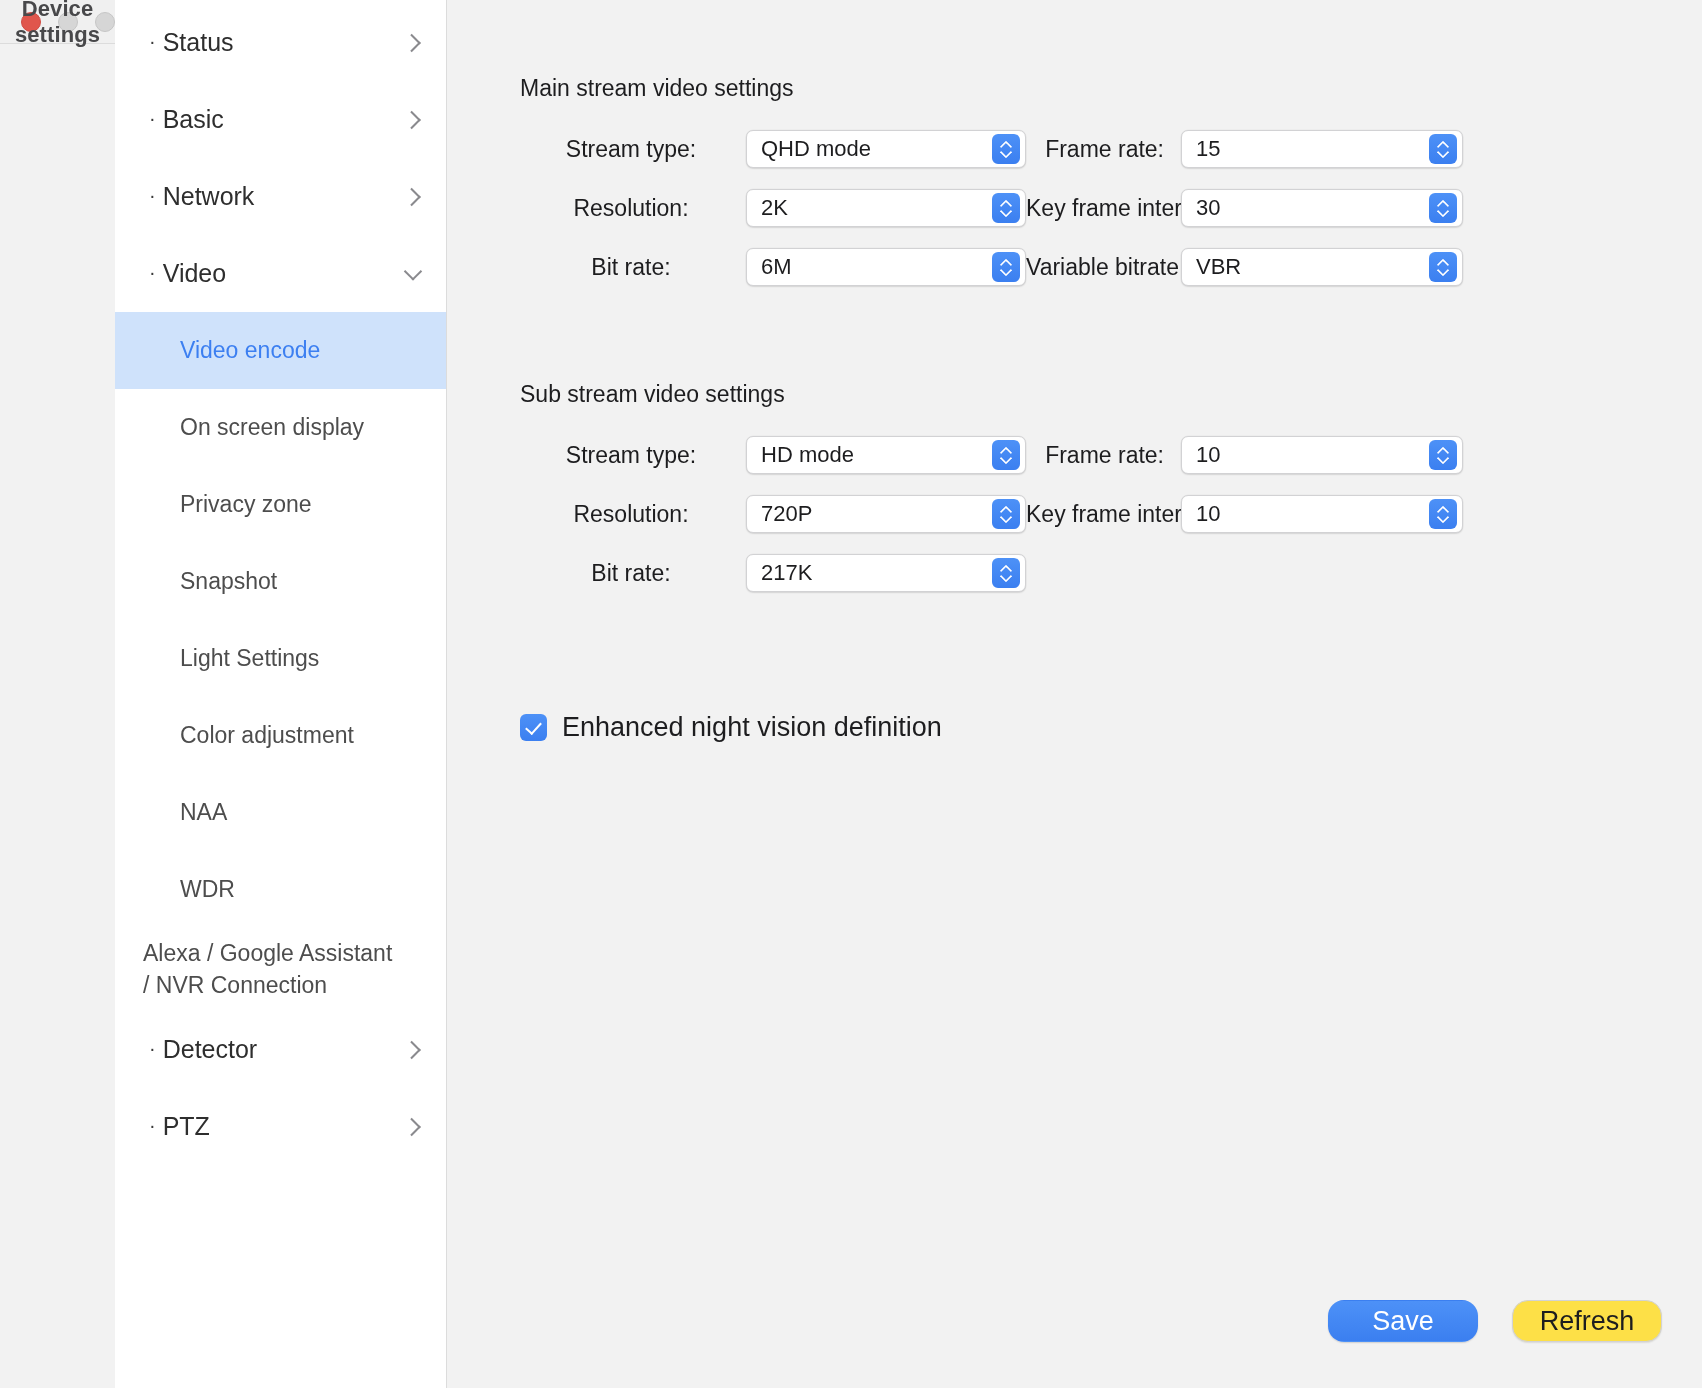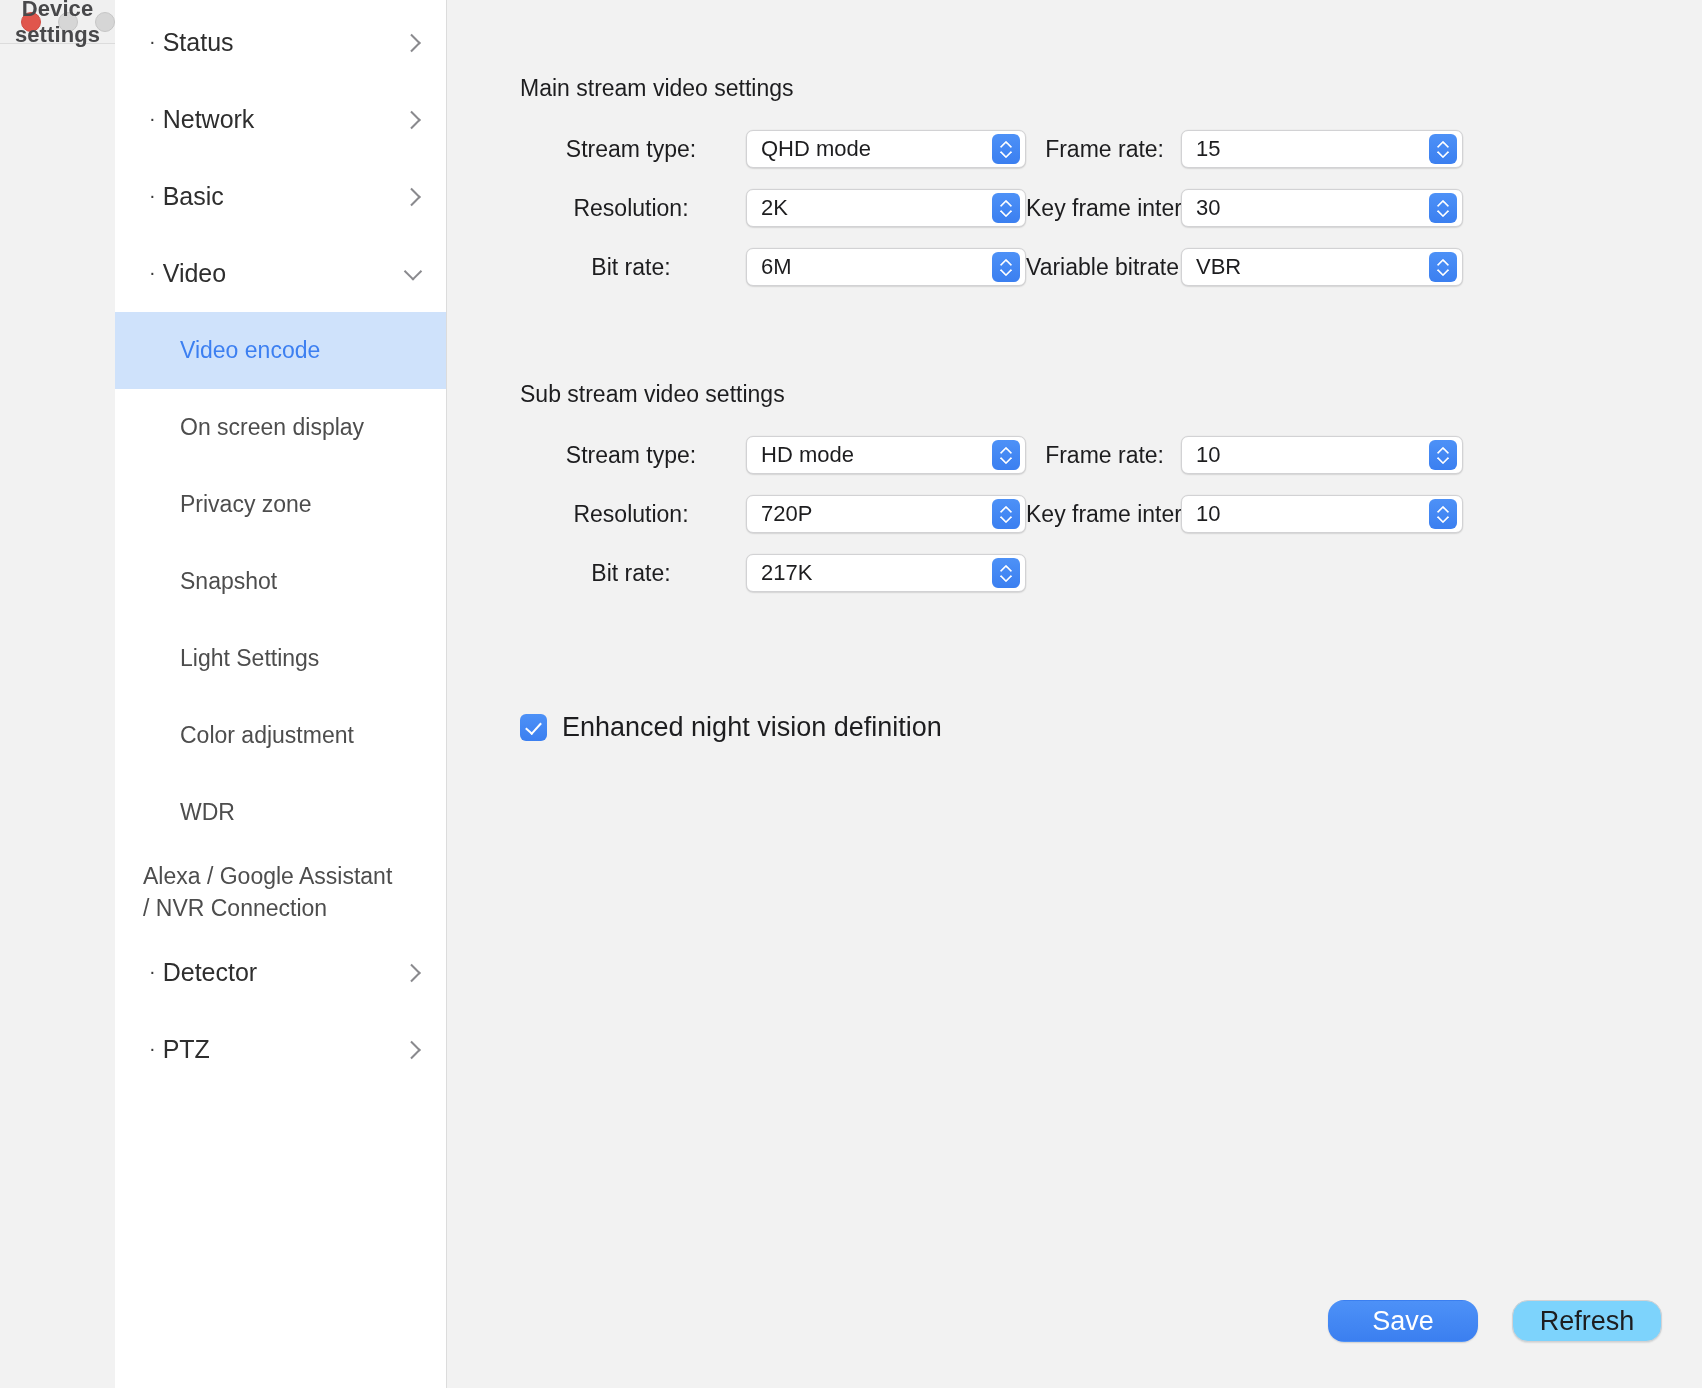--- a/index.html
+++ b/index.html
@@ -298,21 +298,21 @@
     cursor: default;
     border: 0.5px solid transparent;
     padding: 0 18px;
   }
   .btn-primary {
     background: linear-gradient(180deg, #4d91f7 0%, #3b7ff0 100%);
     color: #ffffff;
     box-shadow: 0 1px 1.5px rgba(0,0,0,0.14);
   }
   .btn-secondary {
-    background: #7dd3fc;
+    background: #fde047;
     color: #1d1d1f;
     border: 0.5px solid #d2d2d4;
     box-shadow: 0 1px 1.5px rgba(0,0,0,0.10);
   }
 </style>
 </head>
 <body>
 
 <div class="window">
 
@@ -331,44 +331,45 @@
 
       <div class="nav-group">
         <div class="nav-parent">
           <span class="nav-parent-label"><span class="bullet">·</span><span>Status</span></span>
           <span class="chev chev-right"></span>
         </div>
       </div>
 
       <div class="nav-group">
         <div class="nav-parent">
-          <span class="nav-parent-label"><span class="bullet">·</span><span>Network</span></span>
+          <span class="nav-parent-label"><span class="bullet">·</span><span>Basic</span></span>
           <span class="chev chev-right"></span>
         </div>
       </div>
 
       <div class="nav-group">
         <div class="nav-parent">
-          <span class="nav-parent-label"><span class="bullet">·</span><span>Basic</span></span>
+          <span class="nav-parent-label"><span class="bullet">·</span><span>Network</span></span>
           <span class="chev chev-right"></span>
         </div>
       </div>
 
       <div class="nav-group">
         <div class="nav-parent">
           <span class="nav-parent-label"><span class="bullet">·</span><span>Video</span></span>
           <span class="chev chev-down"></span>
         </div>
 
         <div class="subnav-item selected">Video encode</div>
         <div class="subnav-item">On screen display</div>
         <div class="subnav-item">Privacy zone</div>
         <div class="subnav-item">Snapshot</div>
         <div class="subnav-item">Light Settings</div>
         <div class="subnav-item">Color adjustment</div>
+        <div class="subnav-item">NAA</div>
         <div class="subnav-item">WDR</div>
         <div class="subnav-item multiline">Alexa / Google Assistant / NVR Connection</div>
       </div>
 
       <div class="nav-group">
         <div class="nav-parent">
           <span class="nav-parent-label"><span class="bullet">·</span><span>Detector</span></span>
           <span class="chev chev-right"></span>
         </div>
       </div>

